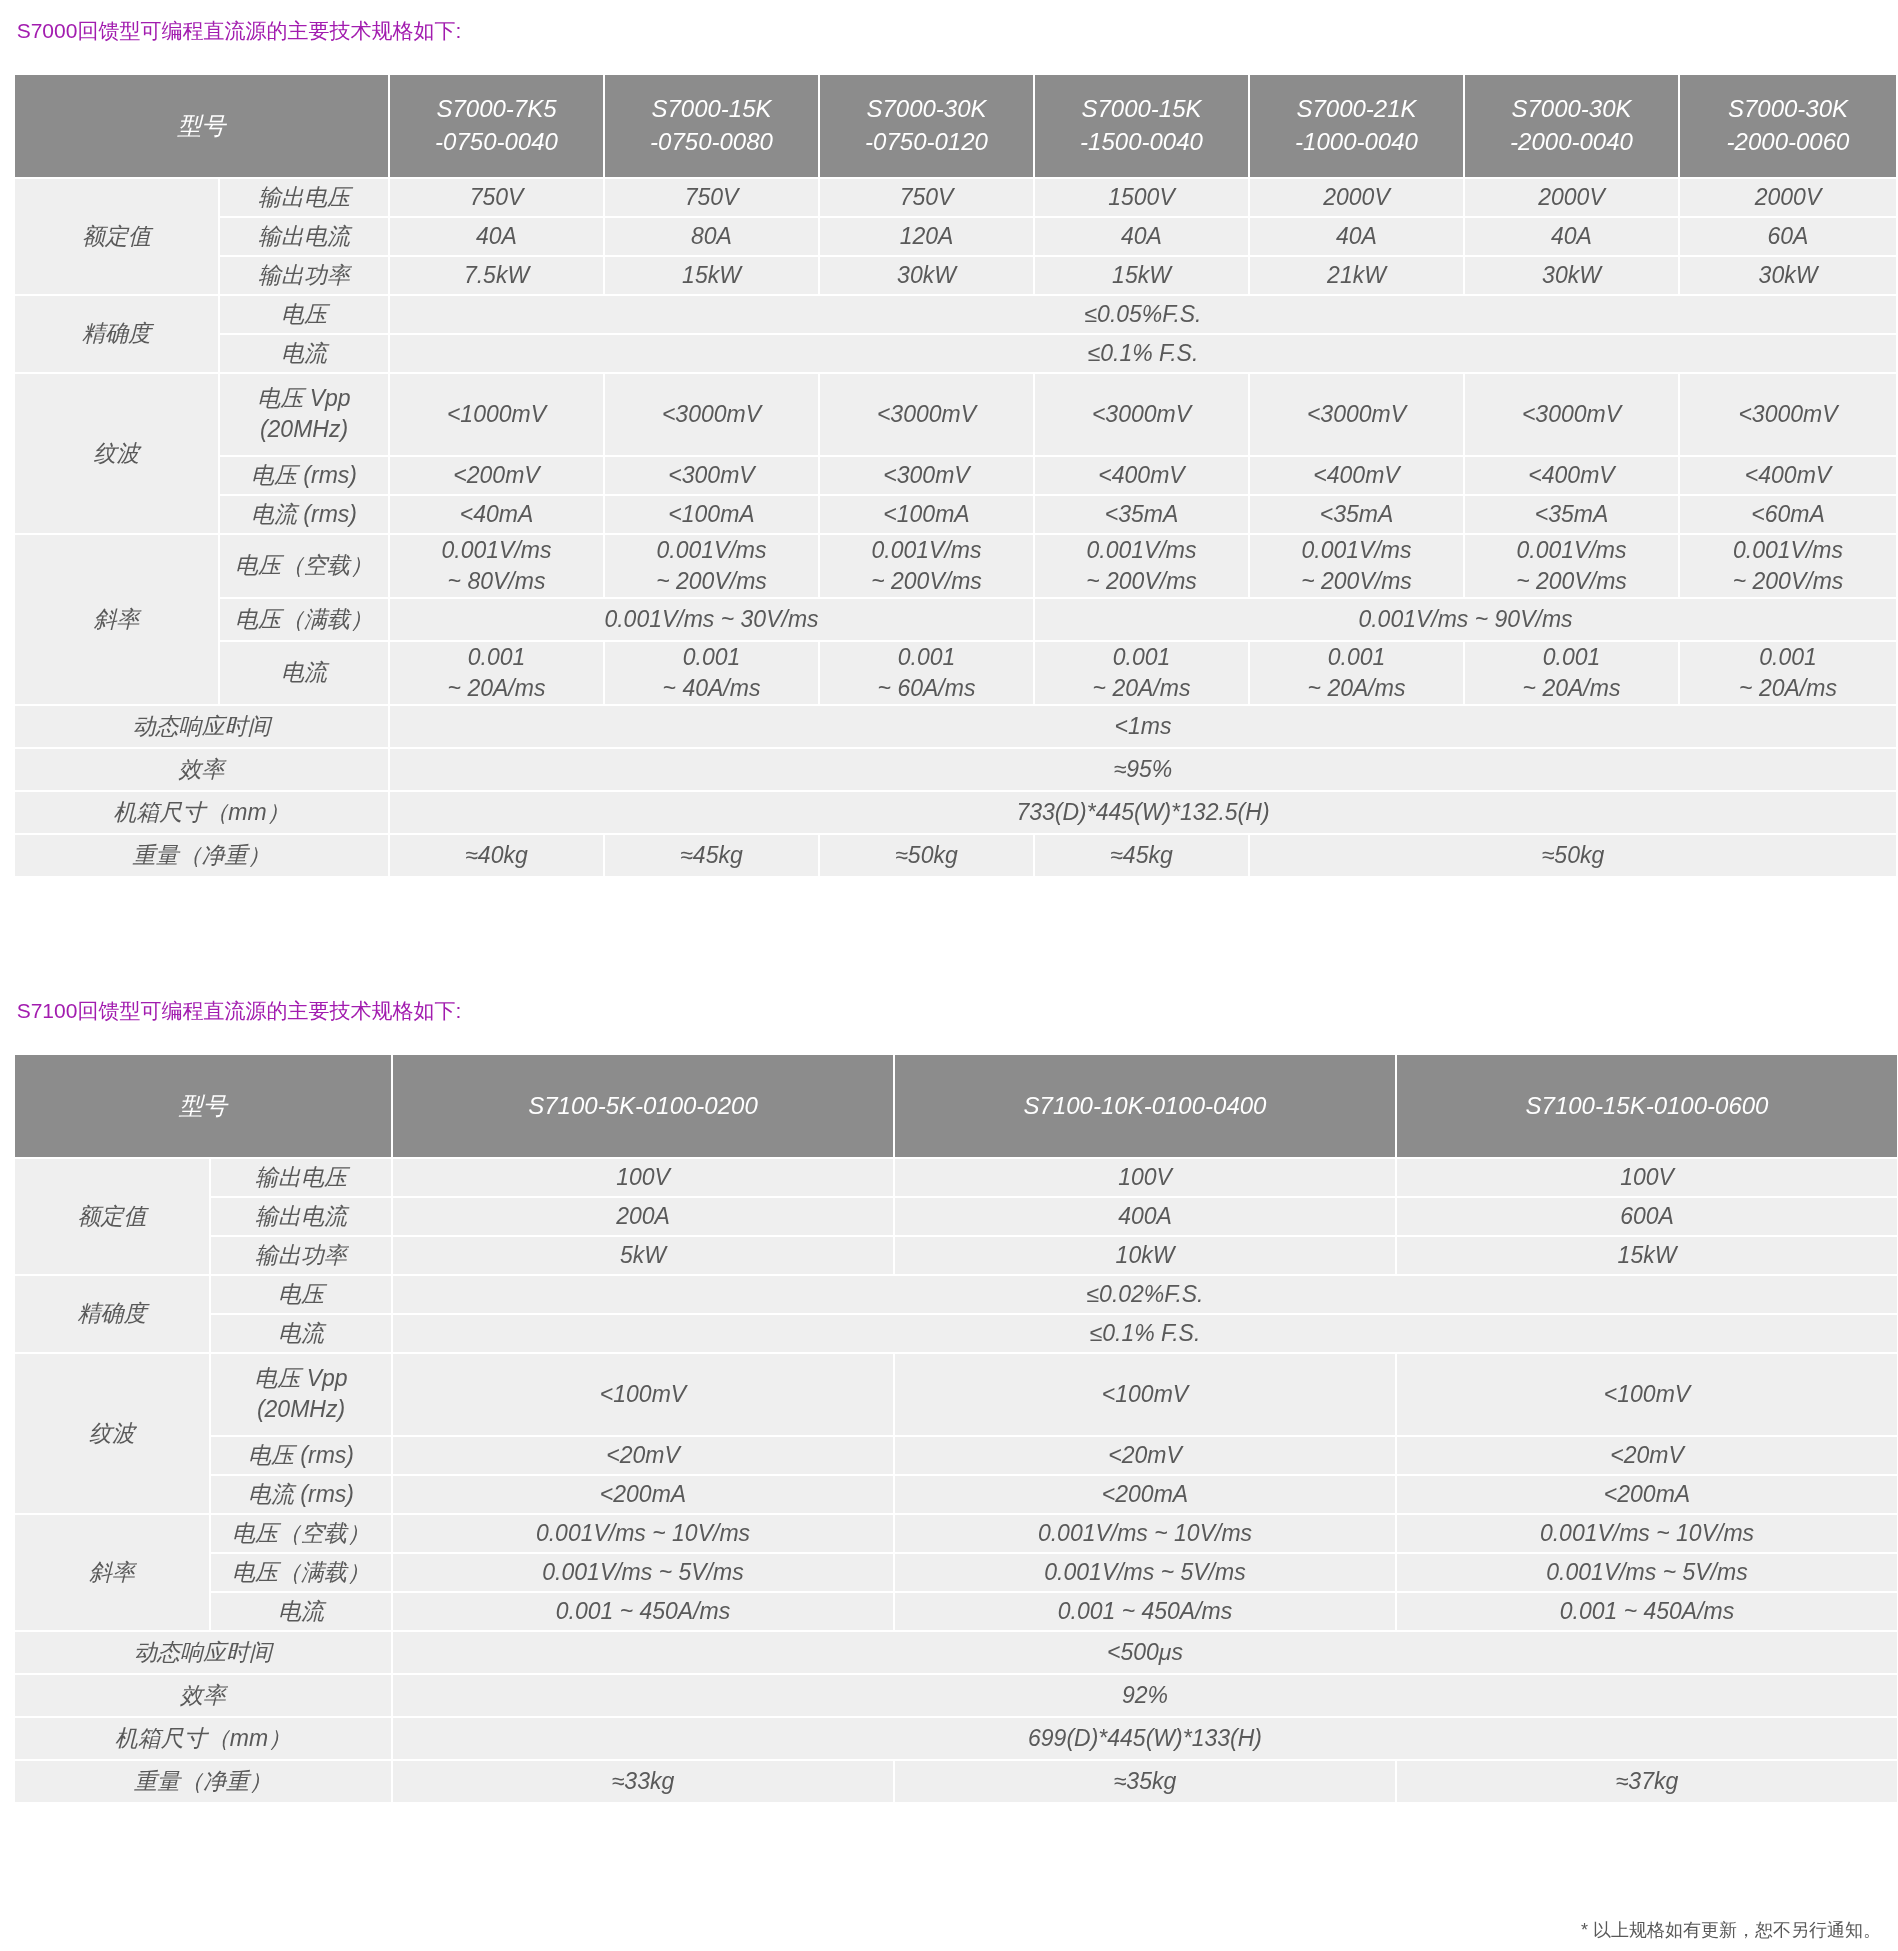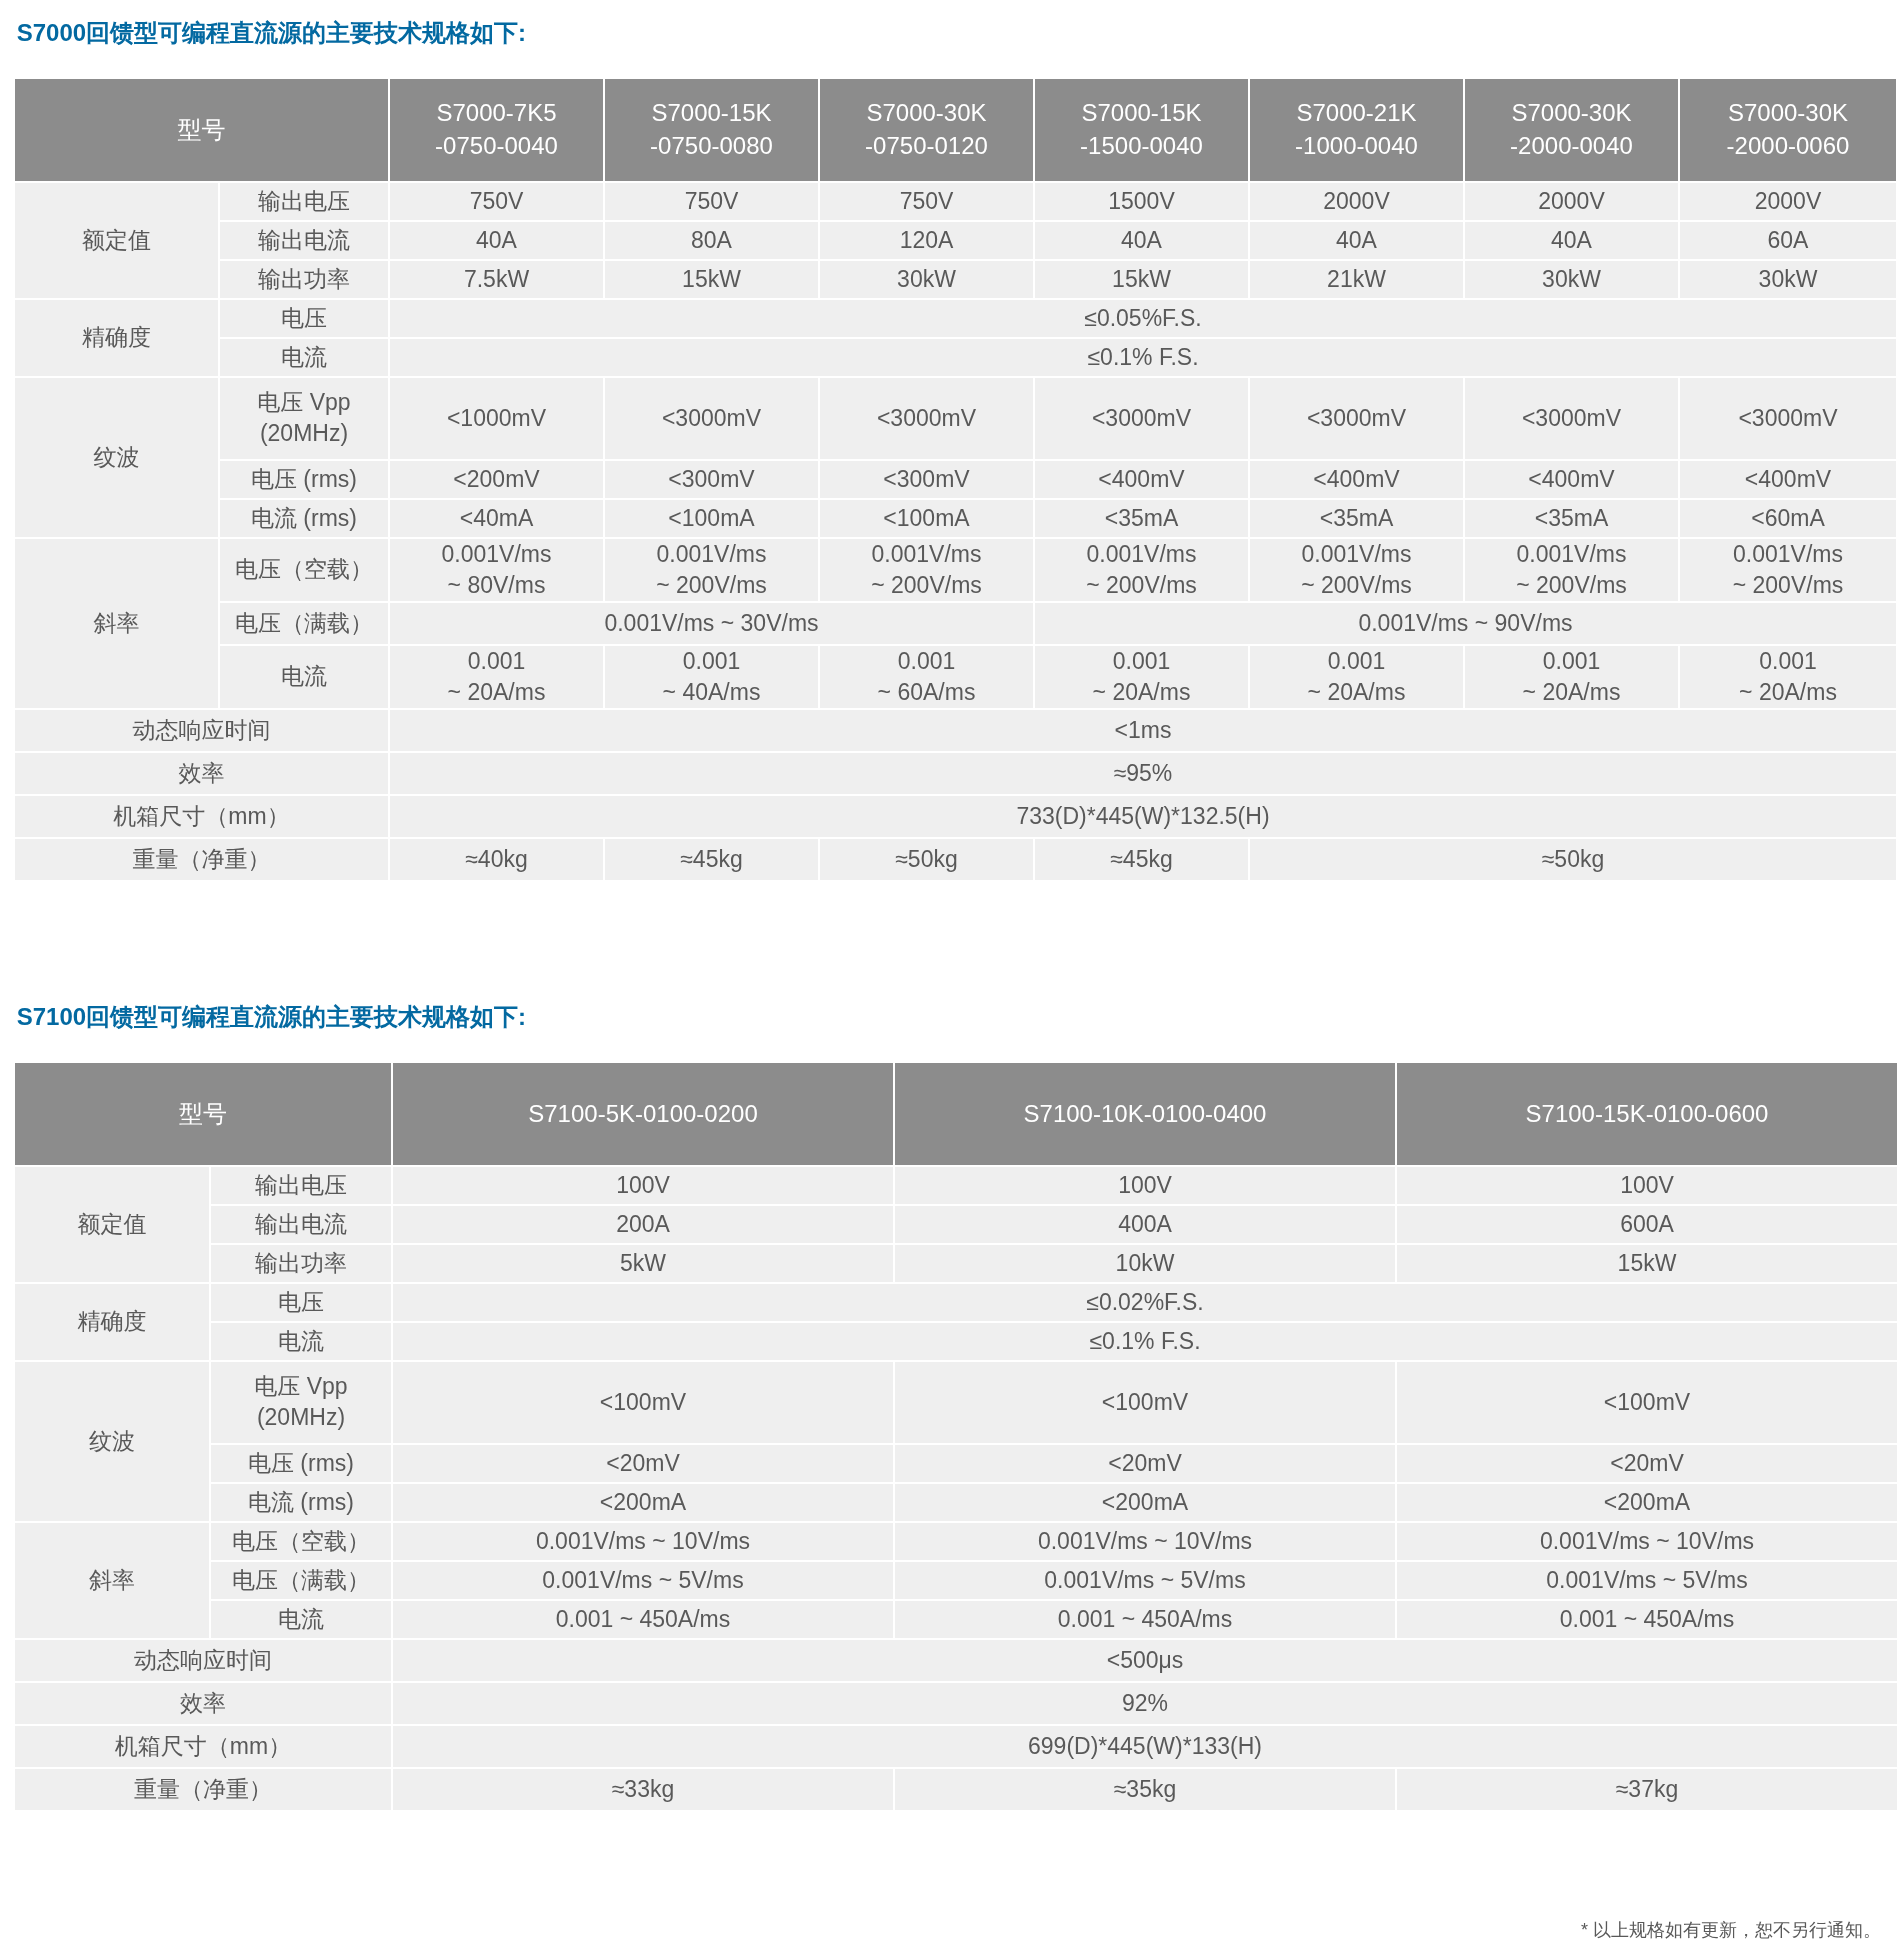--- a/index.html
+++ b/index.html
@@ -4,30 +4,31 @@
 <style>
   html,body{margin:0;padding:0;background:#ffffff;}
   body{
     width:1898px;height:1951px;
     font-family:"Liberation Sans","DejaVu Sans",sans-serif;
     color:#595959;
     position:relative;
   }
   .page{padding:9.3px 0 0 13px;}
   .section-title{
-    font-size:24px;
-    font-weight:700;
-    color:#0369a1;
+    font-size:21px;
+    font-weight:400;
+    color:#a21caf;
     margin:7.5px 0 28px 3.7px;
   }
   .section-title.second{margin-top:119px;}
   table.spec{
     border-collapse:collapse;
     table-layout:fixed;
     width:1885px;
+    font-style:italic;
   }
   table.spec th, table.spec td{
     border:2.8px solid #ffffff;
     text-align:center;
     vertical-align:middle;
     padding:0;
     white-space:pre-line;
     line-height:1.35;
     overflow:hidden;
   }

